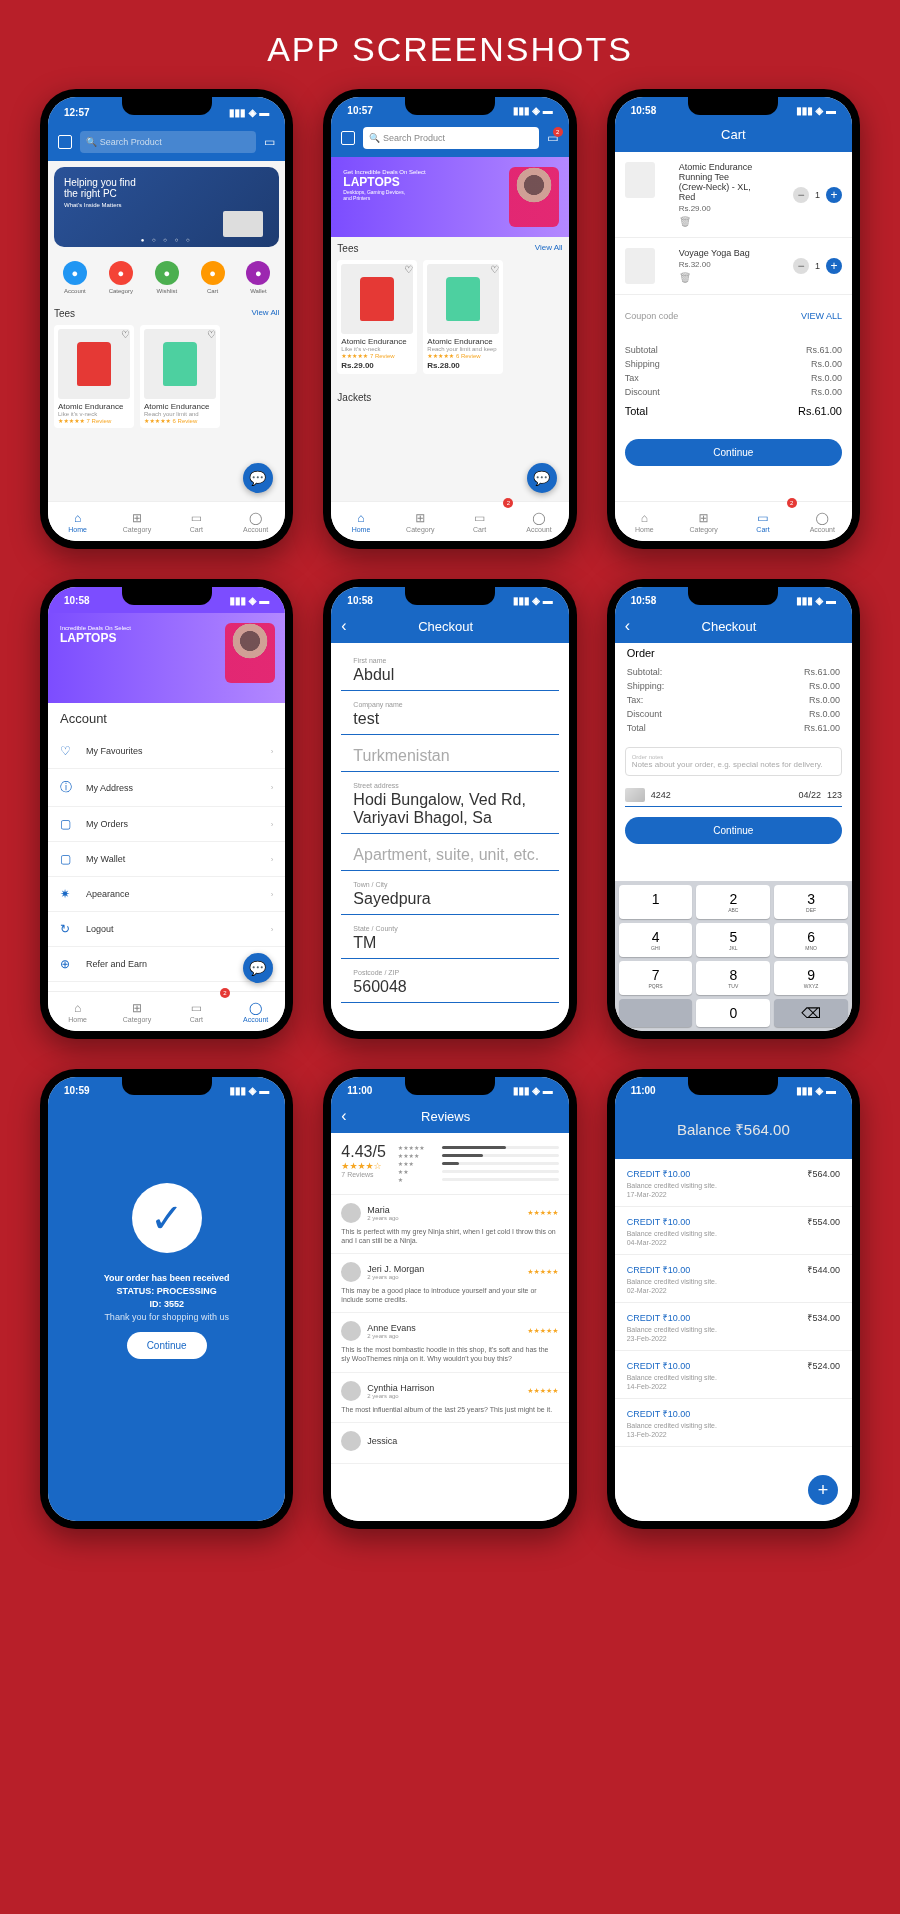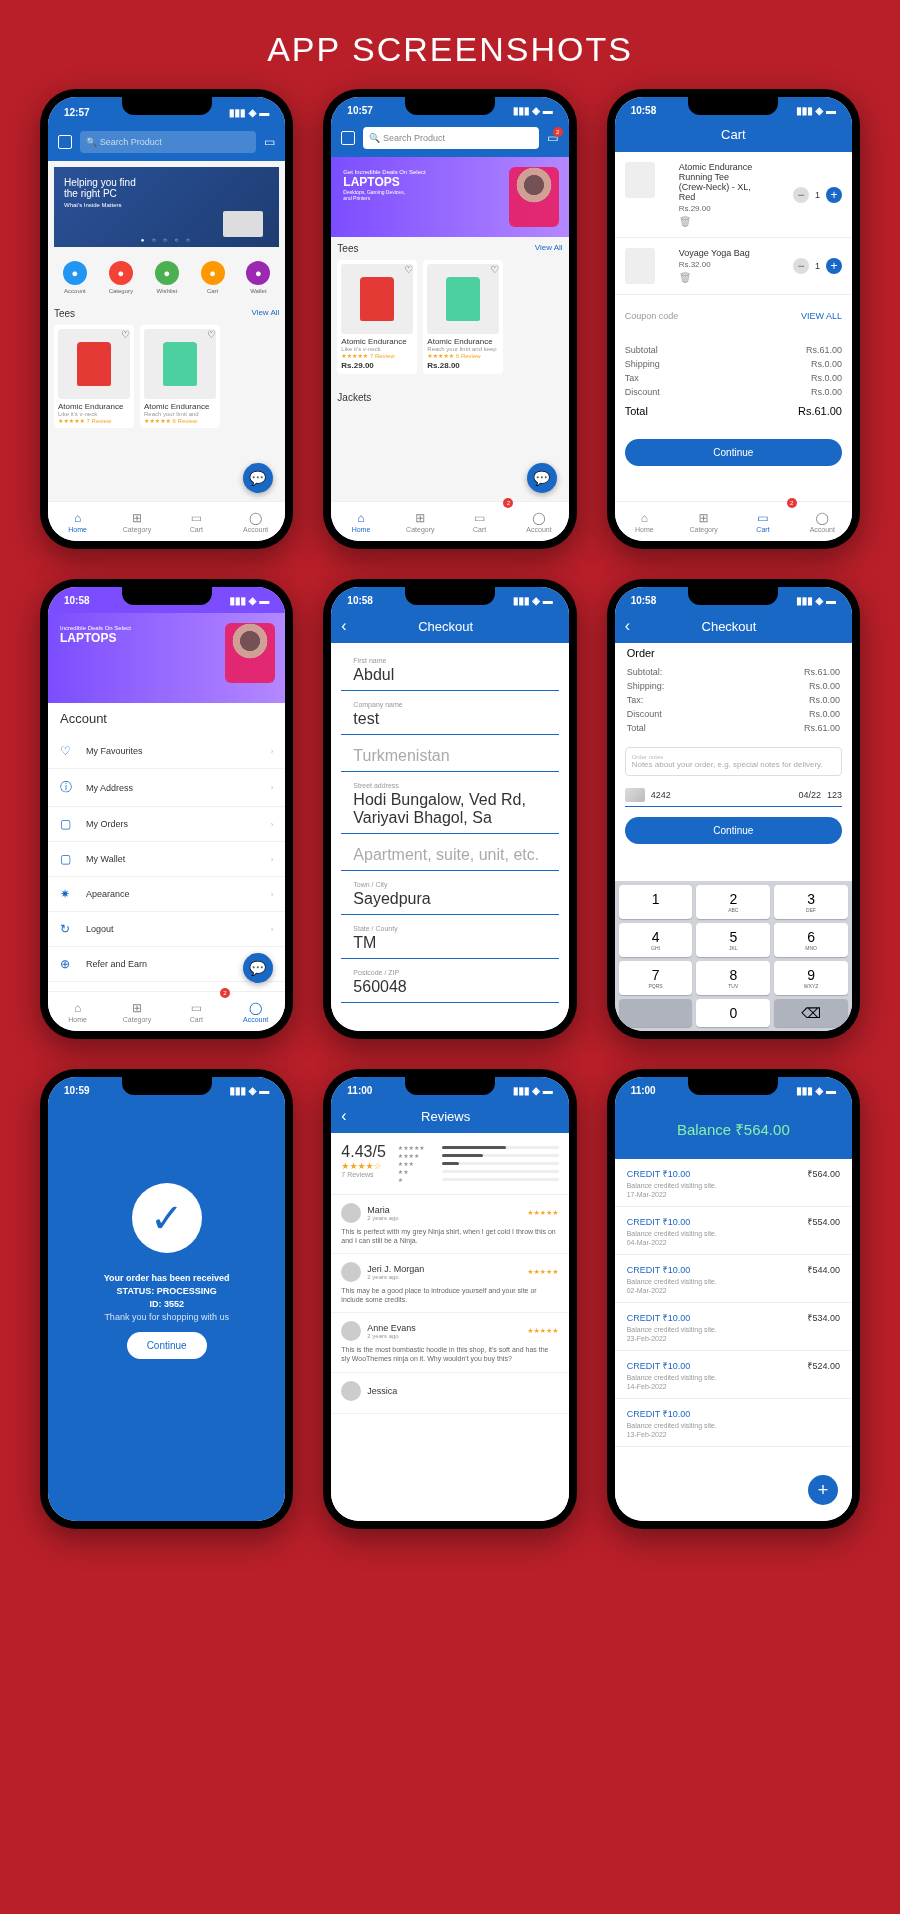--- a/index.html
+++ b/index.html
@@ -20,21 +20,21 @@
 .scanicn{width:14px;height:14px;border:1px solid #fff;border-radius:2px}
 .bagicn{position:relative;font-size:12px}
 .badge{position:absolute;top:-4px;right:-4px;background:#e53935;color:#fff;border-radius:50%;width:10px;height:10px;font-size:6px;display:flex;align-items:center;justify-content:center}
 .content{flex:1;overflow:hidden;background:#f5f5f5;font-size:9px;color:#333}
 .content.white{background:#fff}
 .content.blue{background:#1968C5;color:#fff}
 .navbar{height:40px;background:#fff;border-top:1px solid #eee;display:flex}
 .nav{flex:1;display:flex;flex-direction:column;align-items:center;justify-content:center;font-size:7px;color:#888;position:relative}
 .nav.active{color:#1968C5}
 .nicon{font-size:12px;margin-bottom:1px}
-.banner{height:80px;background:linear-gradient(135deg,#2a5298,#1e3c72);margin:6px;border-radius:0;padding:10px;color:#fff;font-size:8px;position:relative}
+.banner{height:80px;background:linear-gradient(135deg,#2a5298,#1e3c72);margin:6px;border-radius:10px;padding:10px;color:#fff;font-size:8px;position:relative}
 .banner2{height:80px;background:linear-gradient(90deg,#7c4dff,#b388ff);position:relative;color:#fff;font-size:9px;padding:12px}
 .circles{display:flex;justify-content:space-around;padding:8px 4px}
 .circ{display:flex;flex-direction:column;align-items:center;font-size:6px;color:#666}
 .cicn{width:24px;height:24px;border-radius:50%;display:flex;align-items:center;justify-content:center;color:#fff;font-size:11px;margin-bottom:3px}
 .sechead{display:flex;justify-content:space-between;padding:6px 6px;font-size:10px}
 .sechead .va{color:#1968C5;font-size:8px}
 .prods{display:flex;gap:6px;padding:0 6px}
 .prod{background:#fff;border-radius:4px;padding:4px;width:80px;position:relative}
 .pimg{height:70px;background:#eee;border-radius:3px;display:flex;align-items:center;justify-content:center}
 .tee{width:34px;height:44px;border-radius:4px 4px 2px 2px;position:relative}
@@ -85,21 +85,21 @@
 .bstars{color:#999;width:40px}
 .bline{flex:1;height:3px;background:#eee;border-radius:2px;position:relative}
 .bfill{position:absolute;height:100%;background:#555;border-radius:2px}
 .review{padding:8px 10px;border-bottom:1px solid #f0f0f0}
 .rtop{display:flex;align-items:center;gap:6px}
 .avatar{width:20px;height:20px;border-radius:50%;background:#ccc}
 .rname{font-size:9px;font-weight:500}
 .rdate{font-size:6px;color:#999}
 .rstars{margin-left:auto;color:#F6A623;font-size:7px}
 .rtxt{font-size:7px;color:#666;margin-top:4px;line-height:1.3}
-.balhead{background:#1968C5;color:#86efac;text-align:center;padding:16px 0 20px;font-size:15px}
+.balhead{background:#1968C5;color:#e5e5e5;text-align:center;padding:16px 0 20px;font-size:15px}
 .wrow{padding:8px 12px;border-bottom:1px solid #eee;position:relative;background:#fff}
 .wtop{display:flex;justify-content:space-between;font-size:9px}
 .wamt{color:#1968C5}
 .wsub{font-size:7px;color:#999;margin-top:2px}
 .fabplus{position:absolute;bottom:16px;right:14px;width:30px;height:30px;background:#1968C5;border-radius:50%;color:#fff;display:flex;align-items:center;justify-content:center;font-size:18px}
 .dots{text-align:center;font-size:6px;color:#fff;letter-spacing:3px}
 .person{position:absolute;right:10px;top:10px;width:50px;height:60px;background:radial-gradient(circle at 50% 30%,#6d4c41 20%,#d4a38a 21% 35%,#e91e63 36%);border-radius:6px;opacity:.9}
 .laptop{position:absolute;right:16px;bottom:10px;width:40px;height:26px;background:#ddd;border-radius:2px}
 .secthead{padding:8px 12px;font-size:13px;font-weight:500;background:#fff}
 .trash{font-size:10px;color:#999;margin-top:3px}
@@ -645,20 +645,31 @@
                   <div class="rdate">2 years ago</div>
                 </div>
                 <div class="rstars">★★★★★</div>
               </div>
               <div class="rtxt">This is the most bombastic hoodie in this shop, it's soft and has the sly WooThemes ninja on it. Why wouldn't you buy this?</div>
             </div>
             <div class="review">
               <div class="rtop">
                 <div class="avatar"></div>
                 <div>
+                  <div class="rname">Cynthia Harrison</div>
+                  <div class="rdate">2 years ago</div>
+                </div>
+                <div class="rstars">★★★★★</div>
+              </div>
+              <div class="rtxt">The most influential album of the last 25 years? This just might be it.</div>
+            </div>
+            <div class="review">
+              <div class="rtop">
+                <div class="avatar"></div>
+                <div>
                   <div class="rname">Jessica</div>
                   <div class="rdate"></div>
                 </div>
                 <div class="rstars"></div>
               </div>
               <div class="rtxt"></div>
             </div>
           </div>
 </div>
 </div>

